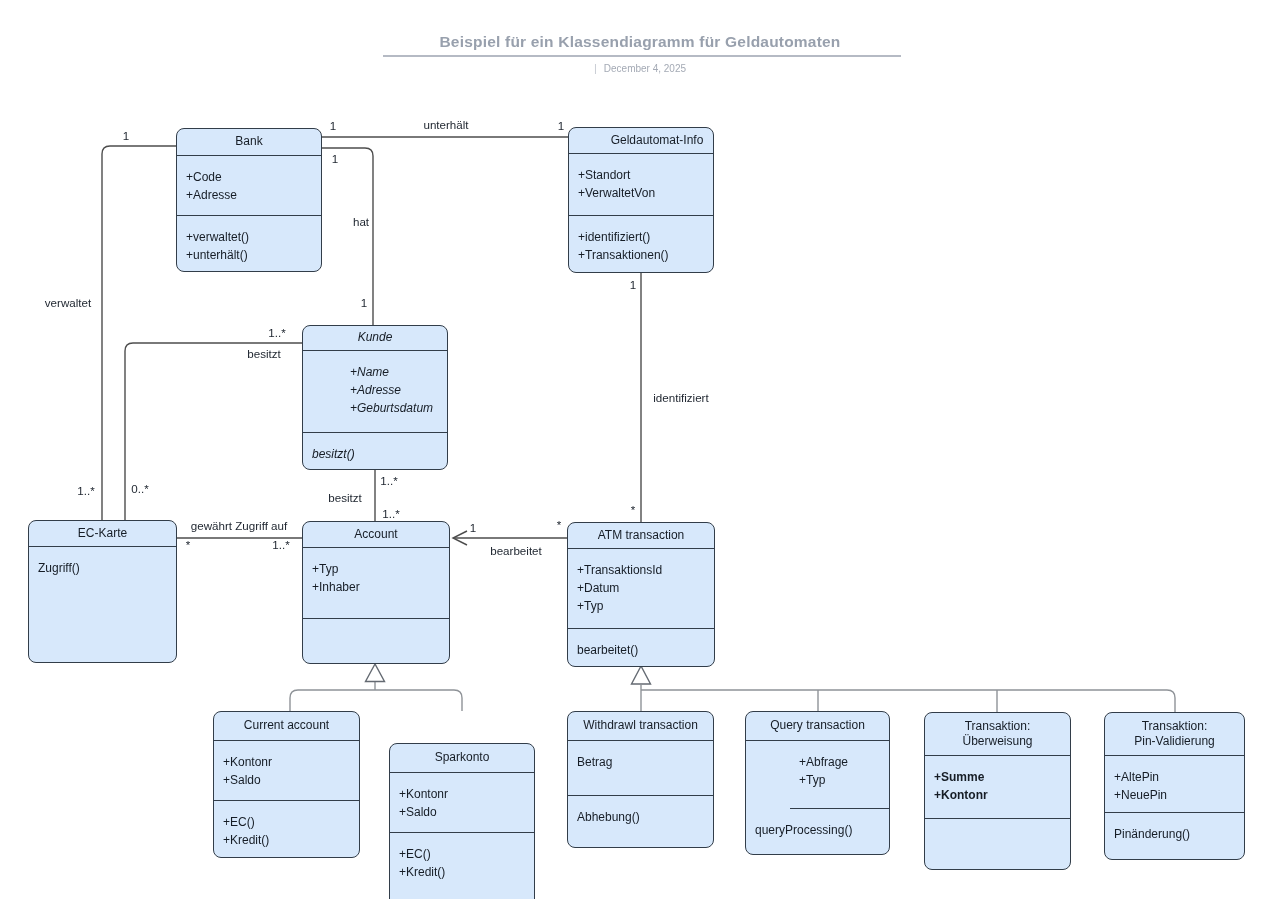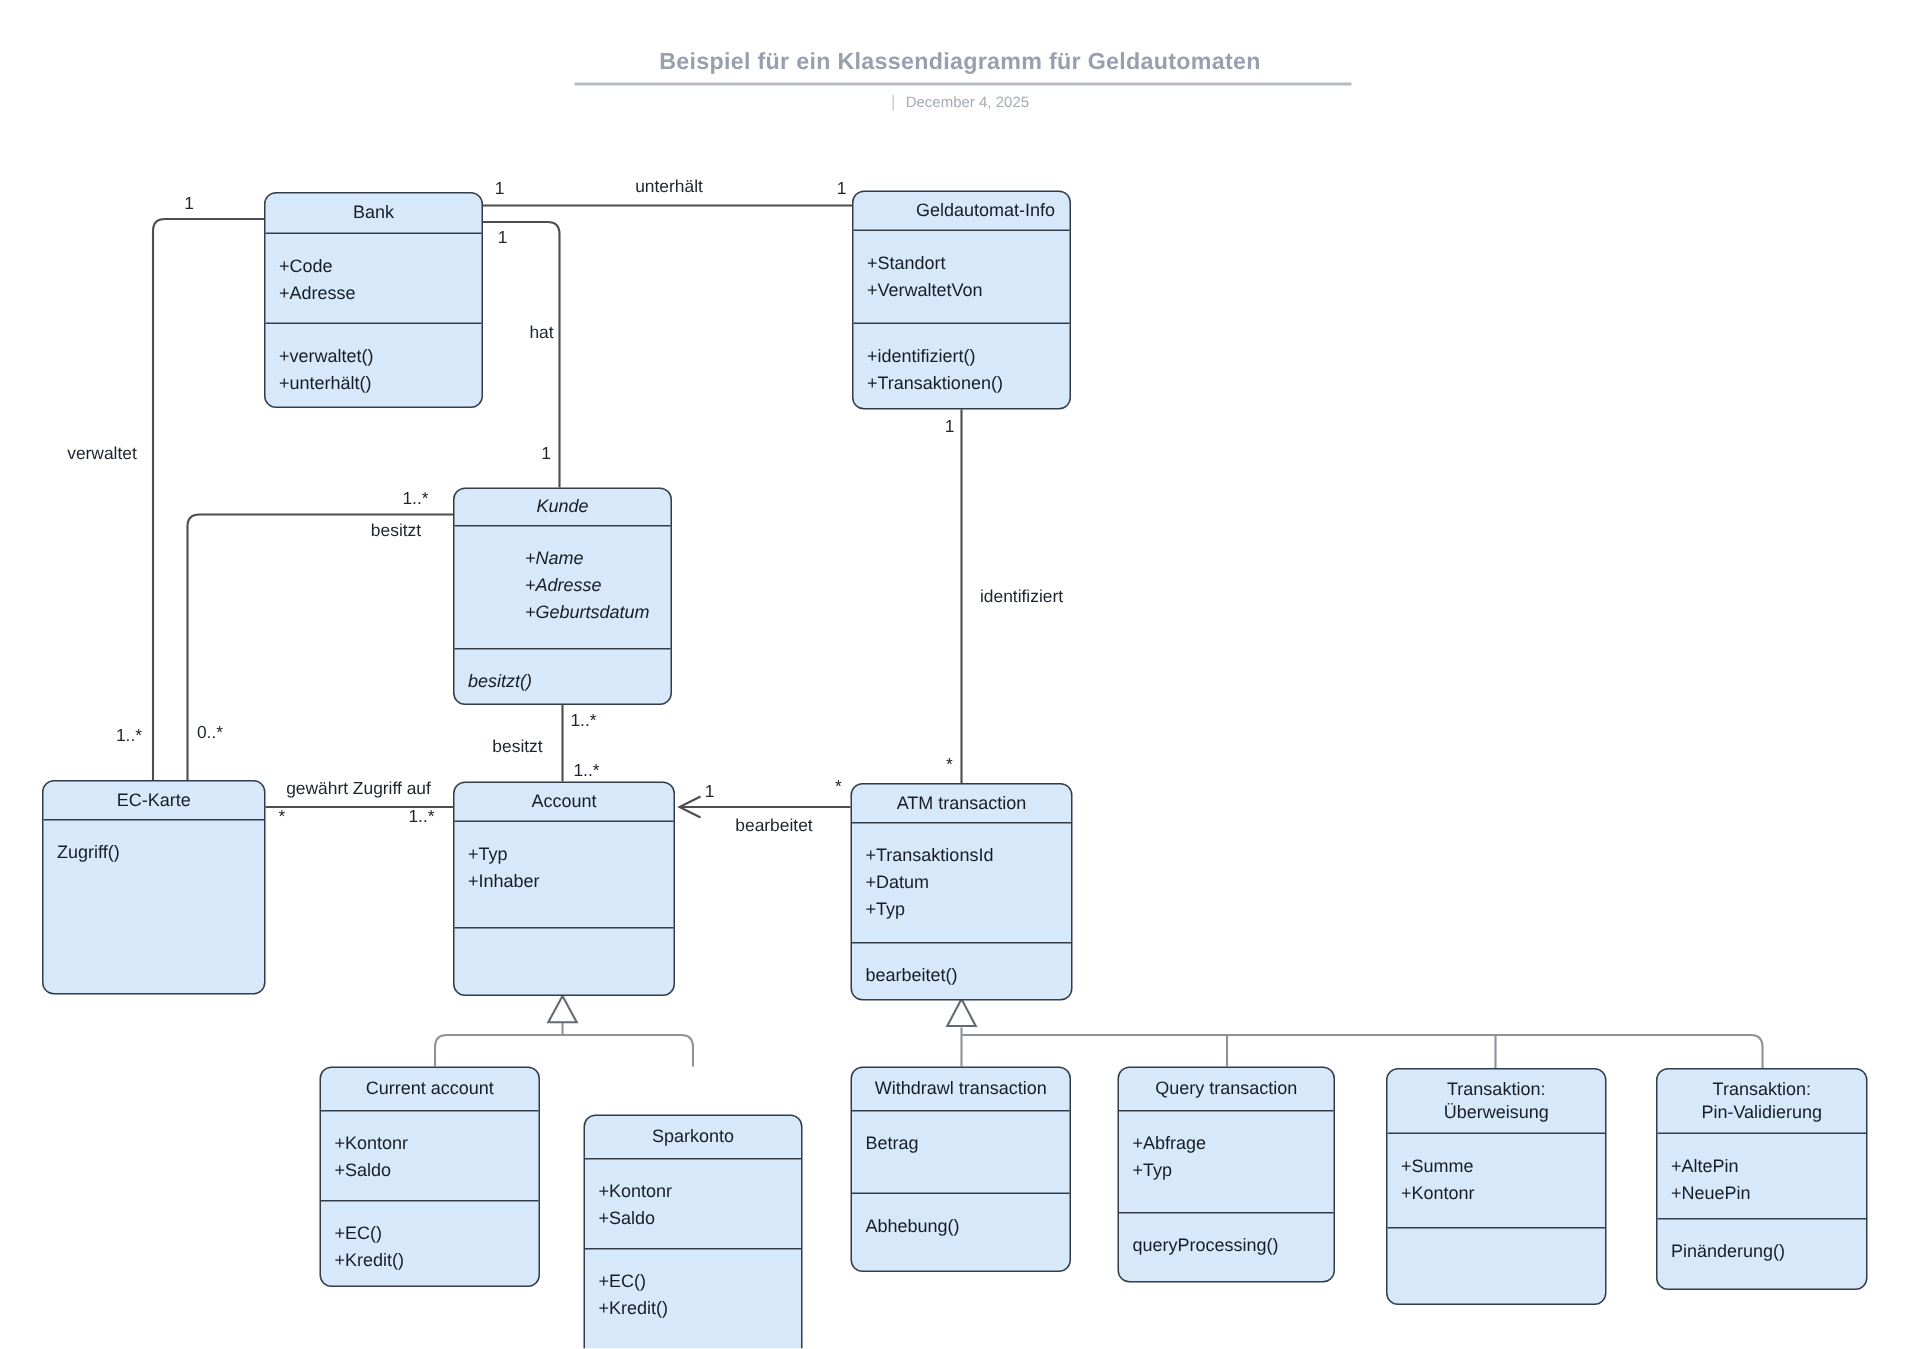--- a/index.html
+++ b/index.html
@@ -165,32 +165,32 @@
         <div class="uml-title" style="height: 29px;">Withdrawl transaction</div>
         <div class="uml-attrs" style="height: 55px;">
           <div>Betrag</div>
         </div>
         <div class="uml-methods">
           <div>Abhebung()</div>
         </div>
       </div>
       <div class="uml-class" style="left: 745px; top: 711px; width: 145px; height: 144px;">
         <div class="uml-title" style="height: 29px;">Query transaction</div>
-        <div class="uml-attrs" style="height: 68px;">
+        <div class="uml-attrs" style="height: 68px; margin-left: 44px;">
           <div>+Abfrage</div>
           <div>+Typ</div>
         </div>
         <div class="uml-methods">
           <div>queryProcessing()</div>
         </div>
       </div>
       <div class="uml-class" style="left: 924px; top: 712px; width: 147px; height: 158px;">
         <div class="uml-title" style="height: 43px;">Transaktion:
 Überweisung</div>
-        <div class="uml-attrs" style="height: 63px;">
+        <div class="uml-attrs" style="height: 63px; font-weight: bold;">
           <div>+Summe</div>
           <div>+Kontonr</div>
         </div>
         <div class="uml-methods"></div>
       </div>
       <div class="uml-class" style="left: 1104px; top: 712px; width: 141px; height: 148px;">
         <div class="uml-title" style="height: 43px;">Transaktion:
 Pin-Validierung</div>
         <div class="uml-attrs" style="height: 57px;">
           <div>+AltePin</div>

